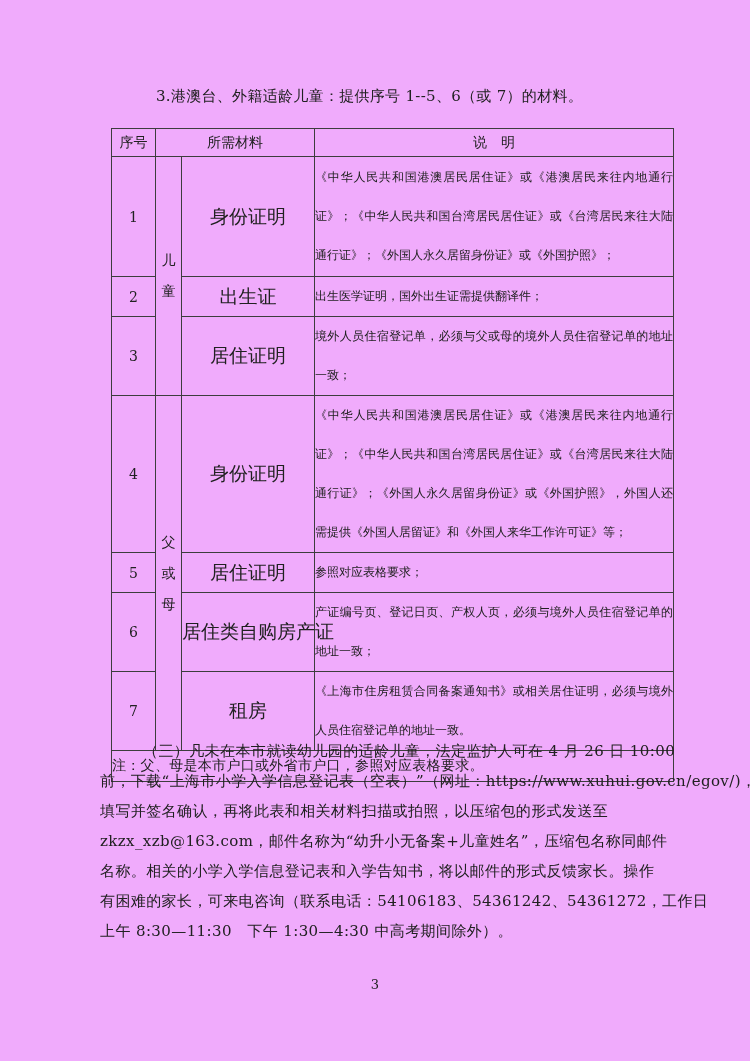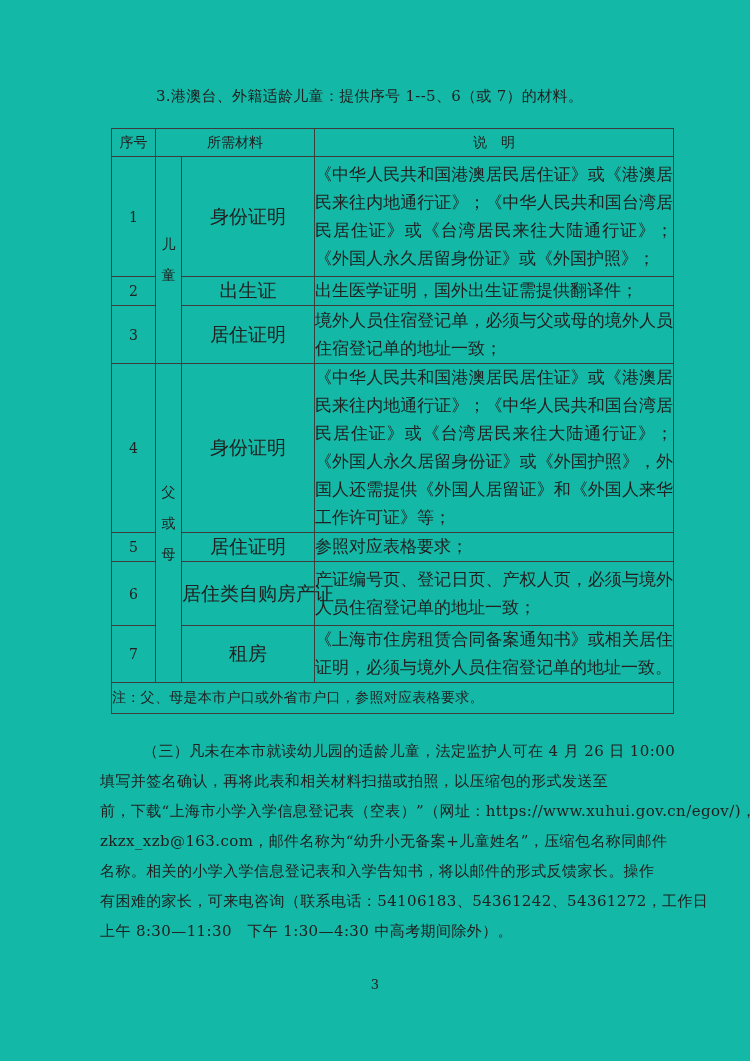--- a/index.html
+++ b/index.html
@@ -1,20 +1,20 @@
 <!DOCTYPE html>
 <html lang="zh"><head>
 <meta charset="utf-8">
 <style>
   html,body{margin:0;padding:0;background:#e8e8e8;}
   .sheet{
     position:relative;
     width:750px;height:1061px;
     margin:0 auto;
-    background:#14b8a6;
+    background:#f0abfc;
     font-family:"DejaVu Serif","Liberation Serif",serif;
     color:#212121;
     overflow:hidden;
   }
   .intro{
     position:absolute;
     left:156px;top:87px;
     font-size:15px;
     letter-spacing:0.3px;
     white-space:nowrap;
@@ -40,22 +40,22 @@
     width:1em;
     margin:0 auto;
     word-break:break-all;
     line-height:31px;
     font-size:14px;
     text-align:center;
   }
   .mat-cell{text-align:center;white-space:nowrap;font-size:19px;}
   .exp-cell{
     text-align:justify;
-    font-size:17px;
-    line-height:28px;
+    font-size:12px;
+    line-height:39px;
     padding:7px 8px 7px 9px;
     vertical-align:middle;
     font-family:Liberation Serif, serif;
   }
   .note-cell{
     font-size:14px;
     padding:4px 8px 4px 9px;
     letter-spacing:0.3px;
   }
   .paragraph{
@@ -141,22 +141,22 @@
       <td class="exp-cell">《上海市住房租赁合同备案通知书》或相关居住证明，必须与境外人员住宿登记单的地址一致。</td>
     </tr>
     <tr style="height:31px">
       <td class="note-cell" colspan="4">注：父、母是本市户口或外省市户口，参照对应表格要求。</td>
     </tr>
   </tbody>
     </table>
 
   <div class="paragraph">
     <div class="pline indent">（三）凡未在本市就读幼儿园的适龄儿童，法定监护人可在 4 月 26 日 10:00</div>
+    <div class="pline">前，下载“上海市小学入学信息登记表（空表）”（网址：https://www.xuhui.gov.cn/egov/)，</div>
     <div class="pline">填写并签名确认，再将此表和相关材料扫描或拍照，以压缩包的形式发送至</div>
-    <div class="pline">前，下载“上海市小学入学信息登记表（空表）”（网址：https://www.xuhui.gov.cn/egov/)，</div>
     <div class="pline">zkzx_xzb@163.com，邮件名称为“幼升小无备案+儿童姓名”，压缩包名称同邮件</div>
     <div class="pline">名称。相关的小学入学信息登记表和入学告知书，将以邮件的形式反馈家长。操作</div>
     <div class="pline">有困难的家长，可来电咨询（联系电话：54106183、54361242、54361272，工作日</div>
     <div class="pline">上午 8:30—11:30　下午 1:30—4:30 中高考期间除外）。</div>
   </div>
 
   <div class="page-number">3</div>
 
 </div>
 

